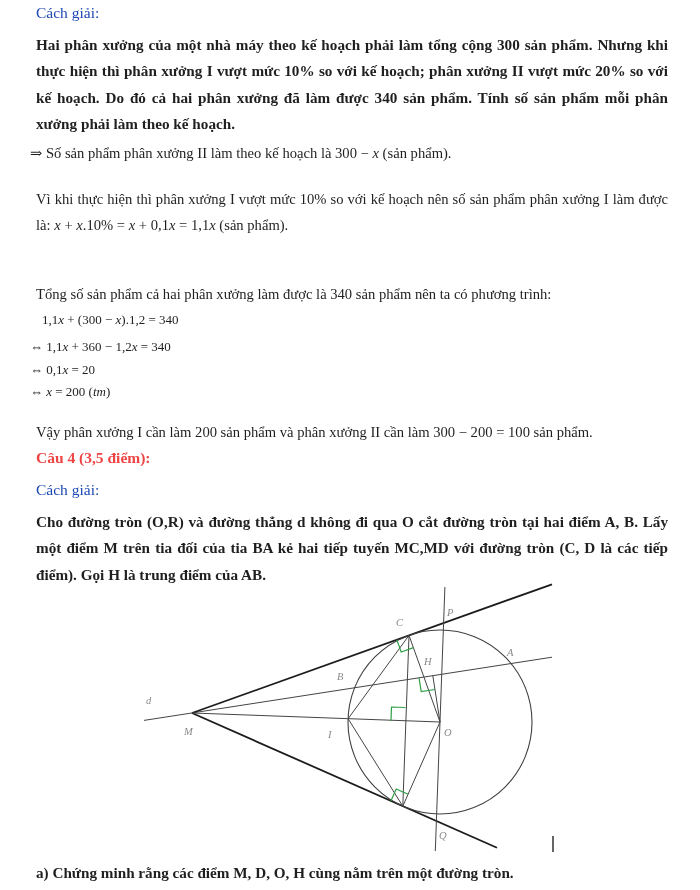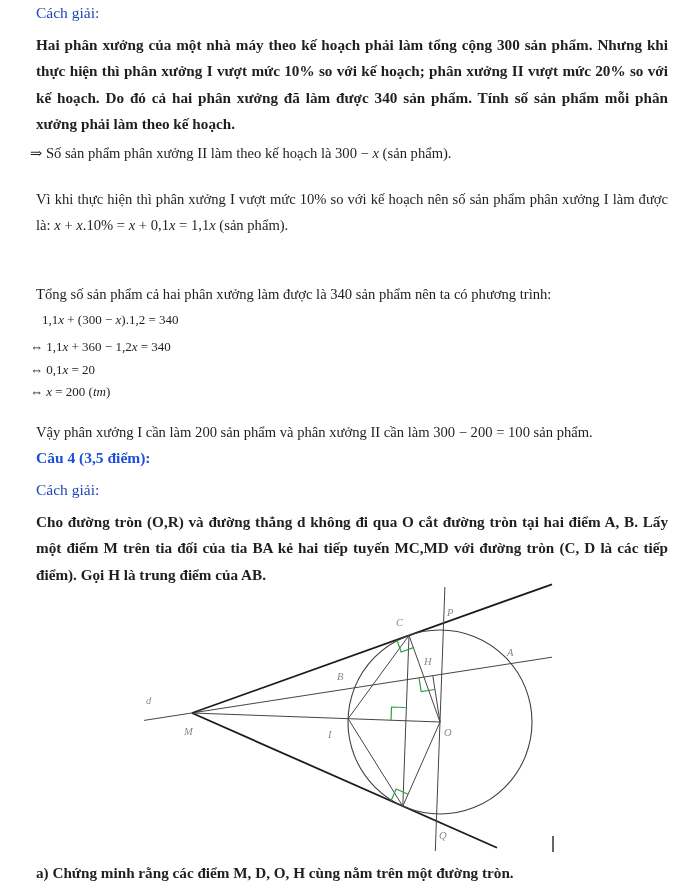--- a/index.html
+++ b/index.html
@@ -3,21 +3,21 @@
 <meta charset="utf-8">
 <style>
   html,body { margin:0; padding:0; background:#ffffff; }
   .page {
     position:relative; width:700px; height:890px; background:#ffffff;
     font-family:"Liberation Serif","DejaVu Serif",serif; color:#1f1f1f;
     overflow:hidden;
   }
   .blk { position:absolute; left:36px; width:632px; }
   .h-blue { color:#1d48b4; font-weight:normal; font-size:15.5px; }
-  .h-red  { color:#1d4ed8; font-weight:bold; font-size:15.5px; }
+  .h-red  { color:#ef4444; font-weight:bold; font-size:15.5px; }
   .prob   { font-weight:bold; font-size:15.2px; line-height:26.4px; text-align:justify; }
   .prose  { font-size:14.6px; line-height:26px; }
   .just   { text-align:justify; }
   .jall   { text-align:justify; text-align-last:justify; }
   .eq     { font-size:13px; }
   .parta  { font-weight:bold; font-size:15.2px; }
   svg.fig { position:absolute; left:0; top:580px; }
   svg.fig line, svg.fig circle, svg.fig polyline { fill:none; }
   .thin   { stroke:#454545; stroke-width:1; }
   .thick  { stroke:#1c1c1c; stroke-width:1.8; }

